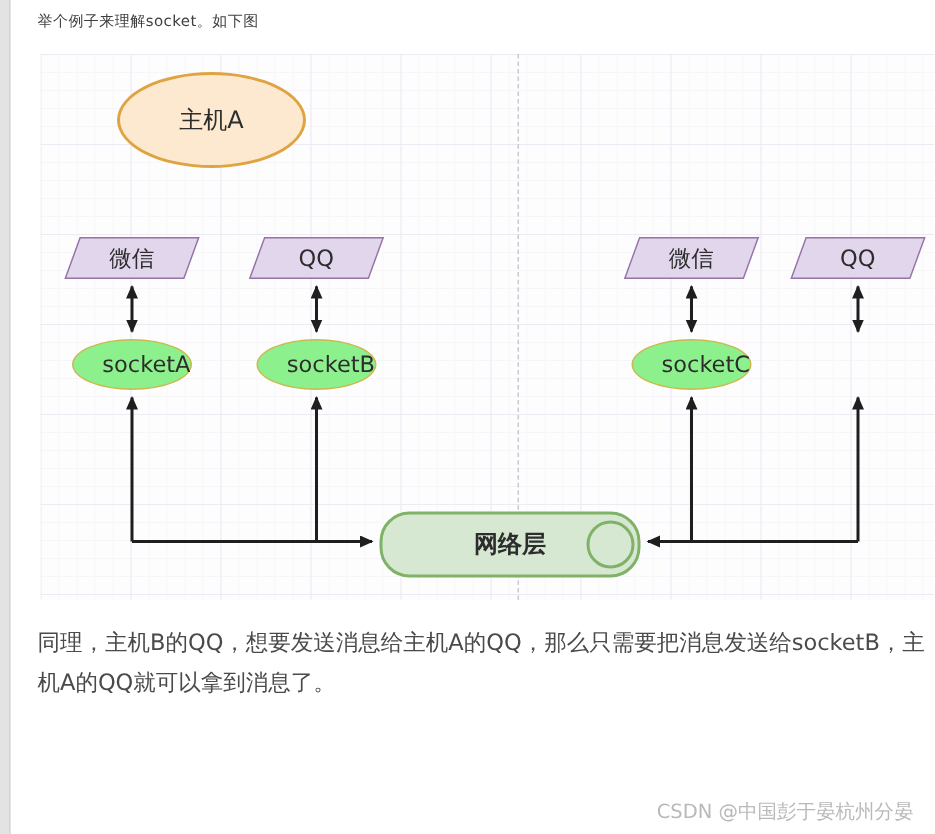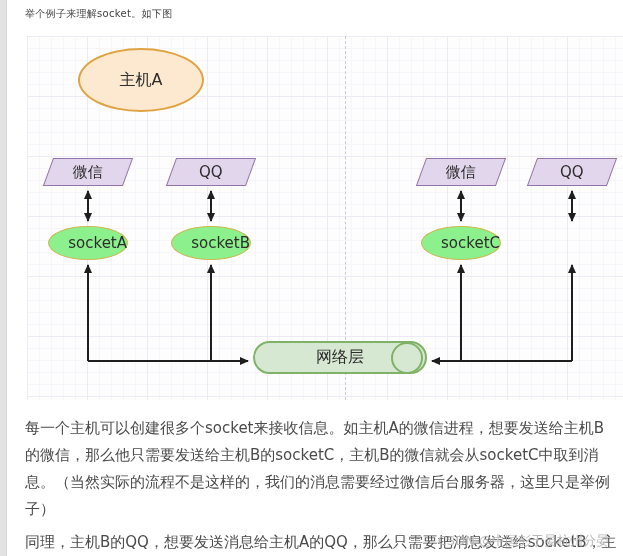--- a/index.html
+++ b/index.html
@@ -90,25 +90,24 @@
     <div class="node socket" style="left:21px;top:190px;width:80px;height:34px;">
         <span>socketA</span>
       </div>
     <div class="node socket" style="left:144px;top:190px;width:80px;height:34px;">
         <span>socketB</span>
       </div>
     <div class="node socket" style="left:394px;top:190px;width:80px;height:34px;">
         <span>socketC</span>
       </div>
 
-    <div class="node cylinder" style="left:226px;top:305px;width:174px;height:33px;">
+    <div class="node cylinder" style="left:226px;top:305px;width:174px;height:44px;font-weight:bold;">
       <div class="cyl-cap"></div>
       <span class="lbl">网络层</span>
     </div>
   </div>
 
   <div class="body-text">
-    <p>每一个主机可以创建很多个socket来接收信息。如主机A的微信进程，想要发送给主机B的微信，那么他只需要发送给主机B的socketC，主机B的微信就会从socketC中取到消息。（当然实际的流程不是这样的，我们的消息需要经过微信后台服务器，这里只是举例子）</p>
     <p>同理，主机B的QQ，想要发送消息给主机A的QQ，那么只需要把消息发送给socketB，主机A的QQ就可以拿到消息了。</p>
   </div>
 
   <div class="watermark">CSDN @中国彭于晏杭州分晏</div>
 </div>
 
 </body></html>

